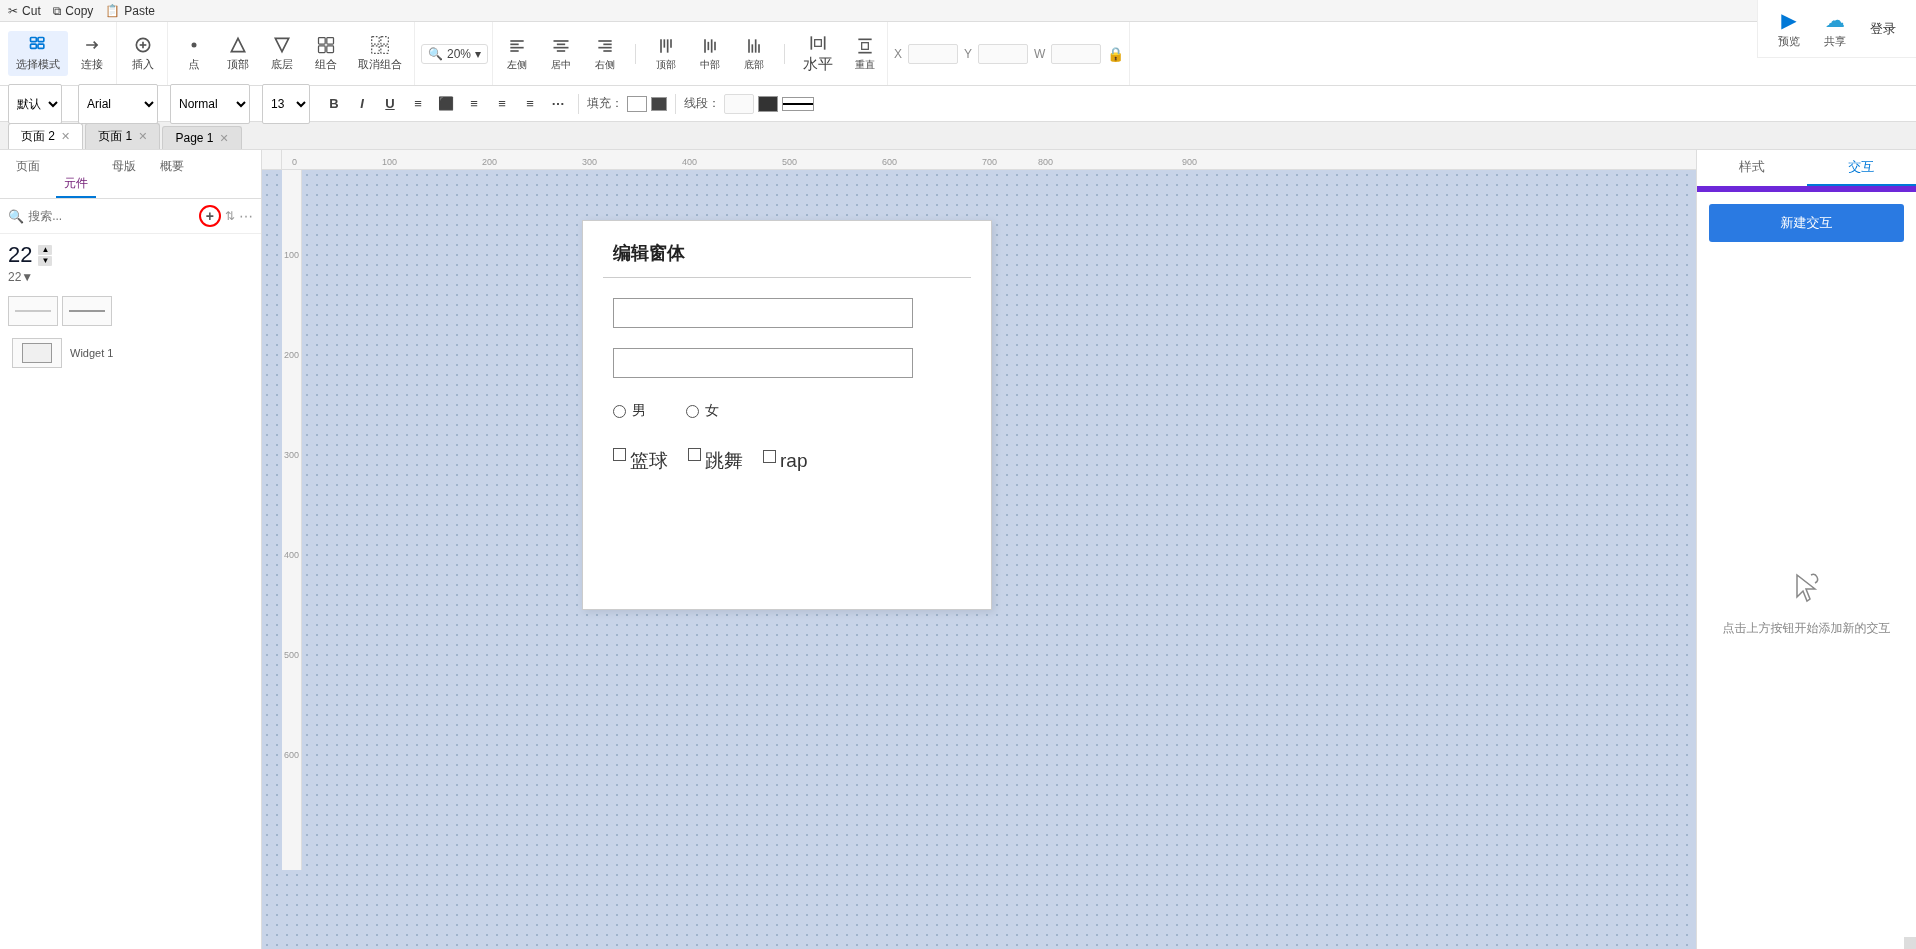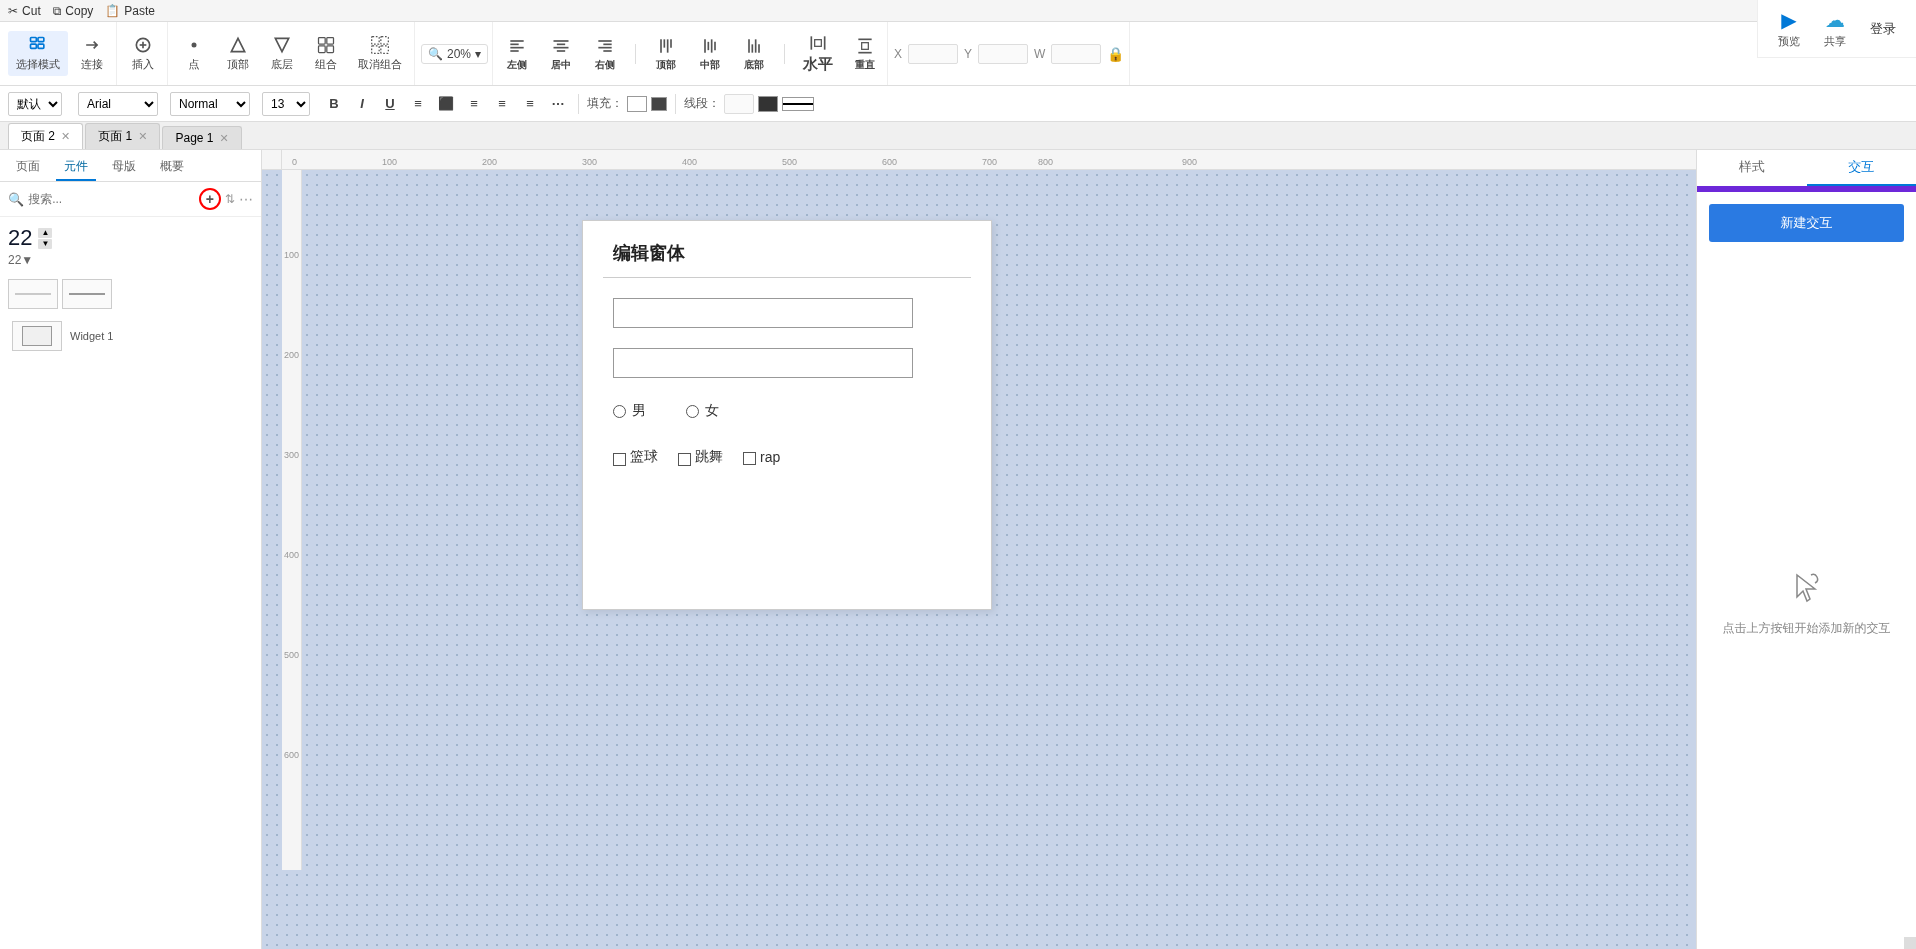--- a/index.html
+++ b/index.html
@@ -75,21 +75,21 @@
       display: flex;
       align-items: center;
       padding: 0 8px;
       gap: 4px;
     }
     .font-select {
       border: 1px solid #ccc;
       border-radius: 2px;
       padding: 2px 4px;
       font-size: 12px;
-      height: 24px;
+      height: 40px;
       background: #fff;
       cursor: pointer;
     }
     .font-tool-btn {
       width: 24px;
       height: 24px;
       display: flex;
       align-items: center;
       justify-content: center;
       cursor: pointer;
@@ -158,21 +158,21 @@
       padding: 4px 8px 0;
       gap: 8px;
     }
     .sidebar-tab {
       padding: 4px 8px;
       font-size: 12px;
       cursor: pointer;
       border-bottom: 2px solid transparent;
       color: #666;
     }
-    .sidebar-tab.active { color: #0369a1; border-bottom-color: #0078d7; }
+    .sidebar-tab.active { color: #701a75; border-bottom-color: #0078d7; margin-top: 17px; }
     .sidebar-search {
       display: flex;
       align-items: center;
       padding: 6px 8px;
       border-bottom: 1px solid #eee;
       gap: 4px;
     }
     .sidebar-search input {
       flex: 1;
       border: none;
@@ -321,23 +321,23 @@
       display: inline-block;
     }
     .frame-checkbox-group {
       display: flex;
       gap: 20px;
       align-items: center;
       padding: 4px 0;
     }
     .frame-checkbox {
       display: flex;
-      align-items: flex-end;
+      align-items: flex-start;
       gap: 4px;
-      font-size: 14px;
+      font-size: 19px;
       color: #333;
     }
     .check-box {
       width: 13px;
       height: 13px;
       border: 1px solid #555;
       background: #fff;
       display: inline-block;
     }
 
@@ -574,21 +574,21 @@
   </div>
 
   <div class="toolbar-group">
     <div class="zoom-control">
       <span>🔍</span>
       <span>20%</span>
       <span>▾</span>
     </div>
   </div>
 
-  <div class="toolbar-group" style="gap:8px;font-weight:bold;">
+  <div class="toolbar-group" style="gap:8px;">
     <div class="align-group">
       <div class="toolbar-btn" style="padding:2px 6px;">
         <div class="icon-box">
           <svg viewBox="0 0 24 24" fill="none" stroke="#555" stroke-width="2">
             <line x1="4" y1="6" x2="20" y2="6"></line>
             <line x1="4" y1="10" x2="14" y2="10"></line>
             <line x1="4" y1="14" x2="20" y2="14"></line>
             <line x1="4" y1="18" x2="14" y2="18"></line>
           </svg>
         </div>

